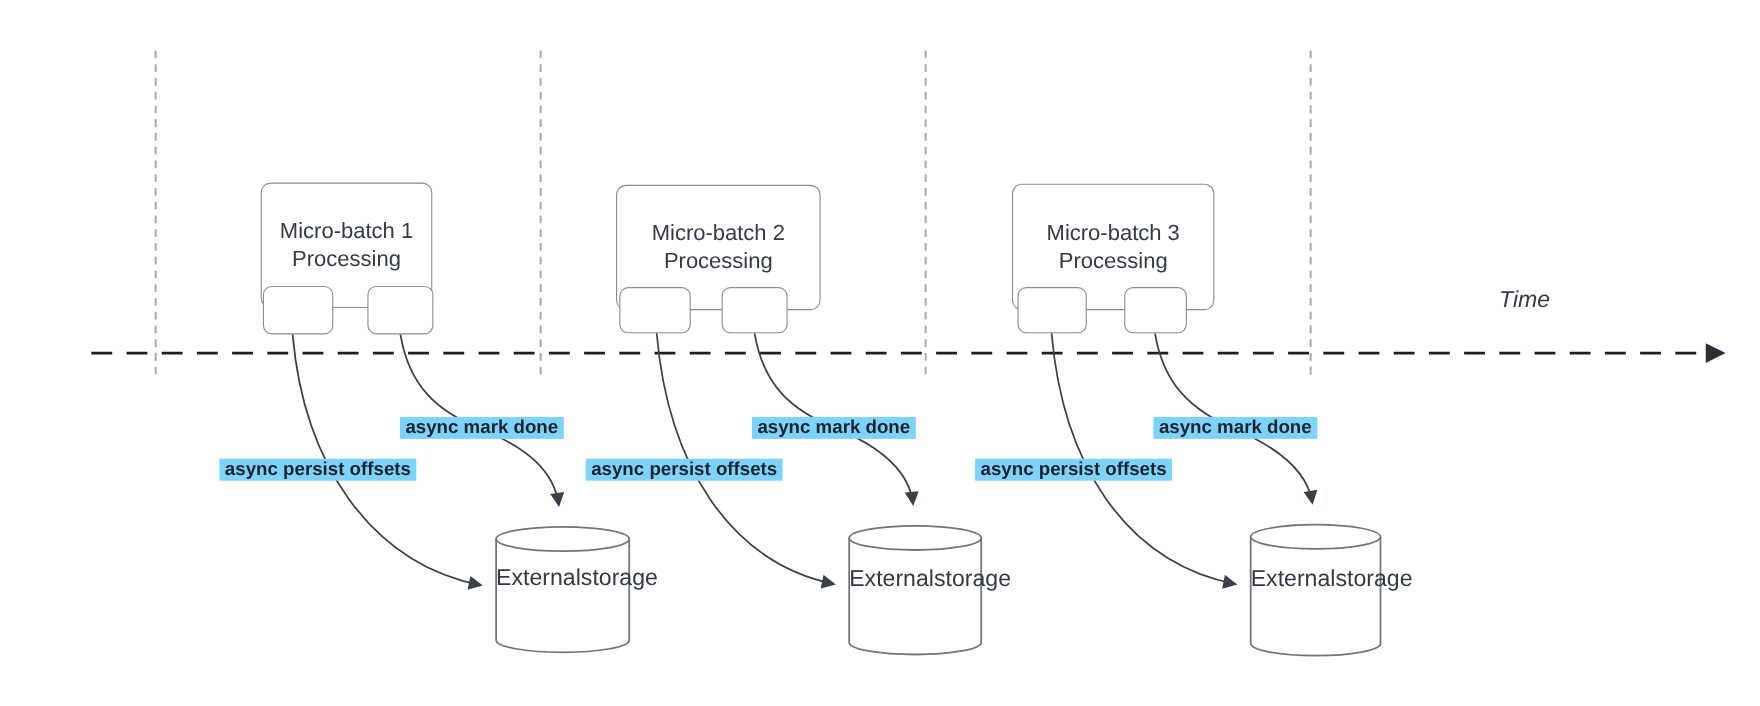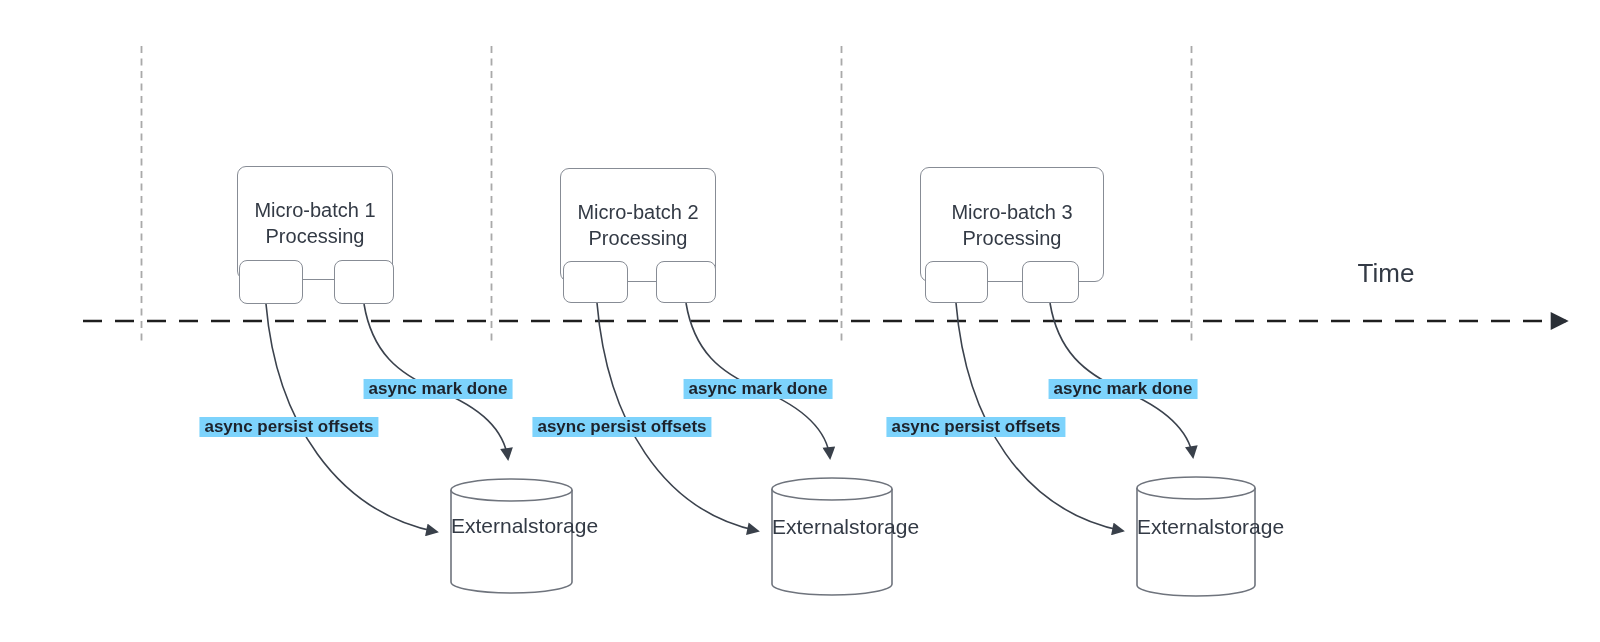--- a/index.html
+++ b/index.html
@@ -23,21 +23,21 @@
     background:#7dd3fc;padding:0 5px;white-space:nowrap;
     font-size:17px;font-weight:bold;line-height:20px;color:var(--labelText,#1d222b);
   }
   .storage-label{
     position:absolute;display:flex;flex-direction:row;align-items:center;
     font-size:21px;line-height:25px;color:var(--text,#333a45);text-align:center;
     pointer-events:none;
   }
   .time-label{
     position:absolute;transform:translateX(-50%);
-    font-size:26px;line-height:30px;color:var(--text,#333a45);white-space:nowrap;
+    font-size:21px;line-height:30px;color:var(--text,#333a45);white-space:nowrap;font-style:italic;
   }
   svg{display:block;}
 </style>
 </head>
 <body>
 
 <div class="canvas" style="--text: #333a45; --labelText: #1d222b; --shapeBorder: #878c95; --connector: #3b424d; --timelineAxis: #1e1e1e; --guide: #a9a9a9;">
 
   <svg class="layer" width="1600" height="642" viewBox="0 0 1600 642">
     <defs>
@@ -96,21 +96,21 @@
     <div class="mini-rect" style="left:334px;top:260px;width:60px;height:44px"></div>
     <div class="curve-label" style="left:289px;top:417px">async persist offsets</div>
     <div class="curve-label" style="left:438px;top:379px">async mark done</div>
     <div class="storage-label" style="left:451px;top:513px;width:121px">
       <span>External</span>
       <span>storage</span>
     </div>
   </div>
 
   <div>
-    <div class="proc-box" style="left:560px;top:128px;width:156px;height:114px">
+    <div class="proc-box" style="left:560px;top:128px;width:186px;height:114px">
       <span>Micro-batch 2</span>
       <span>Processing</span>
     </div>
     <div class="mini-rect" style="left:563px;top:261px;width:65px;height:42px"></div>
     <div class="mini-rect" style="left:656px;top:261px;width:60px;height:42px"></div>
     <div class="curve-label" style="left:622px;top:417px">async persist offsets</div>
     <div class="curve-label" style="left:758px;top:379px">async mark done</div>
     <div class="storage-label" style="left:772px;top:514px;width:120px">
       <span>External</span>
       <span>storage</span>

